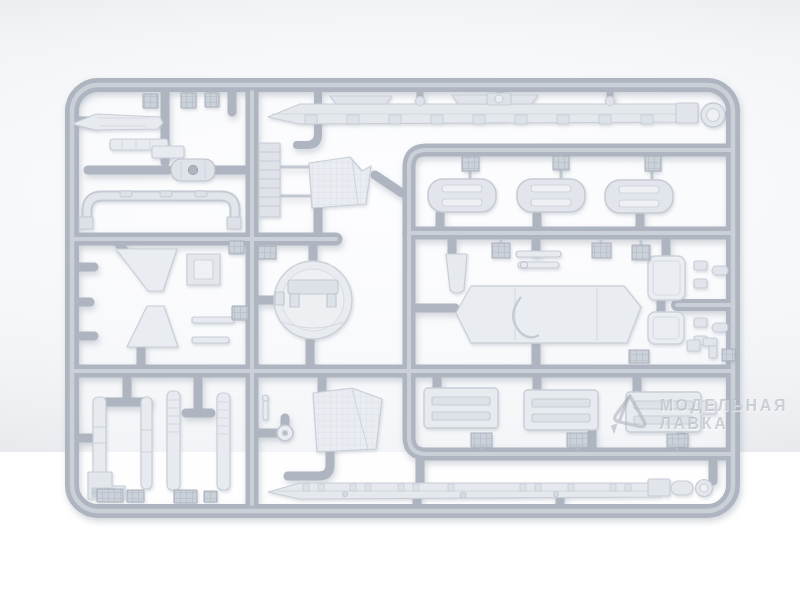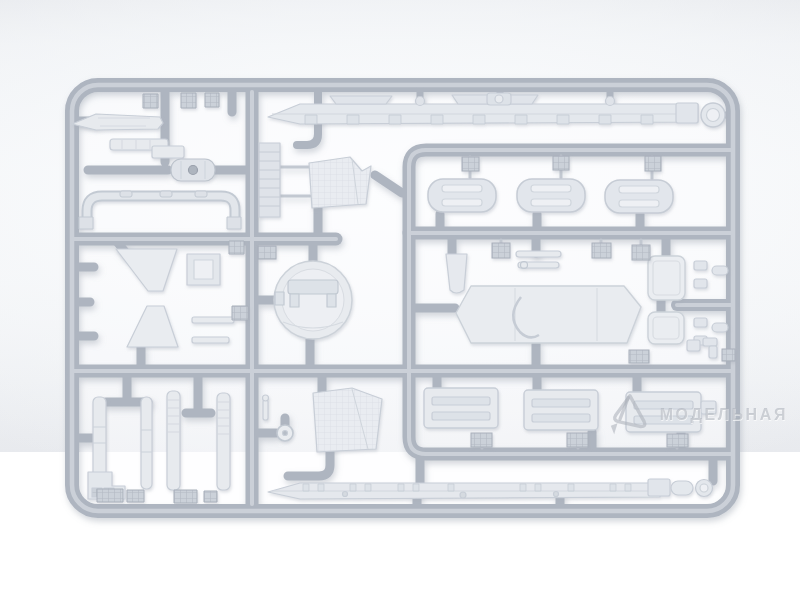--- a/index.html
+++ b/index.html
@@ -324,16 +324,17 @@
   </svg>
 
   <div class="watermark">
     <svg class="wm-logo" viewBox="0 0 60 60">
       <path d="M36,7 L53,38 Q56,44 49,44 L22,38 Q15,36 19,30 Z"></path>
       <path d="M34,9 L24,35"></path>
       <path d="M13,43 L21,40 L17,53 Z" fill="currentColor" stroke="none"></path>
     </svg>
     <div class="wm-text">
       <div class="wm-line">МОДЕЛЬНАЯ</div>
+      <div class="wm-line">ЛАВКА</div>
     </div>
   </div>
 
 </div>
 
 </body></html>

